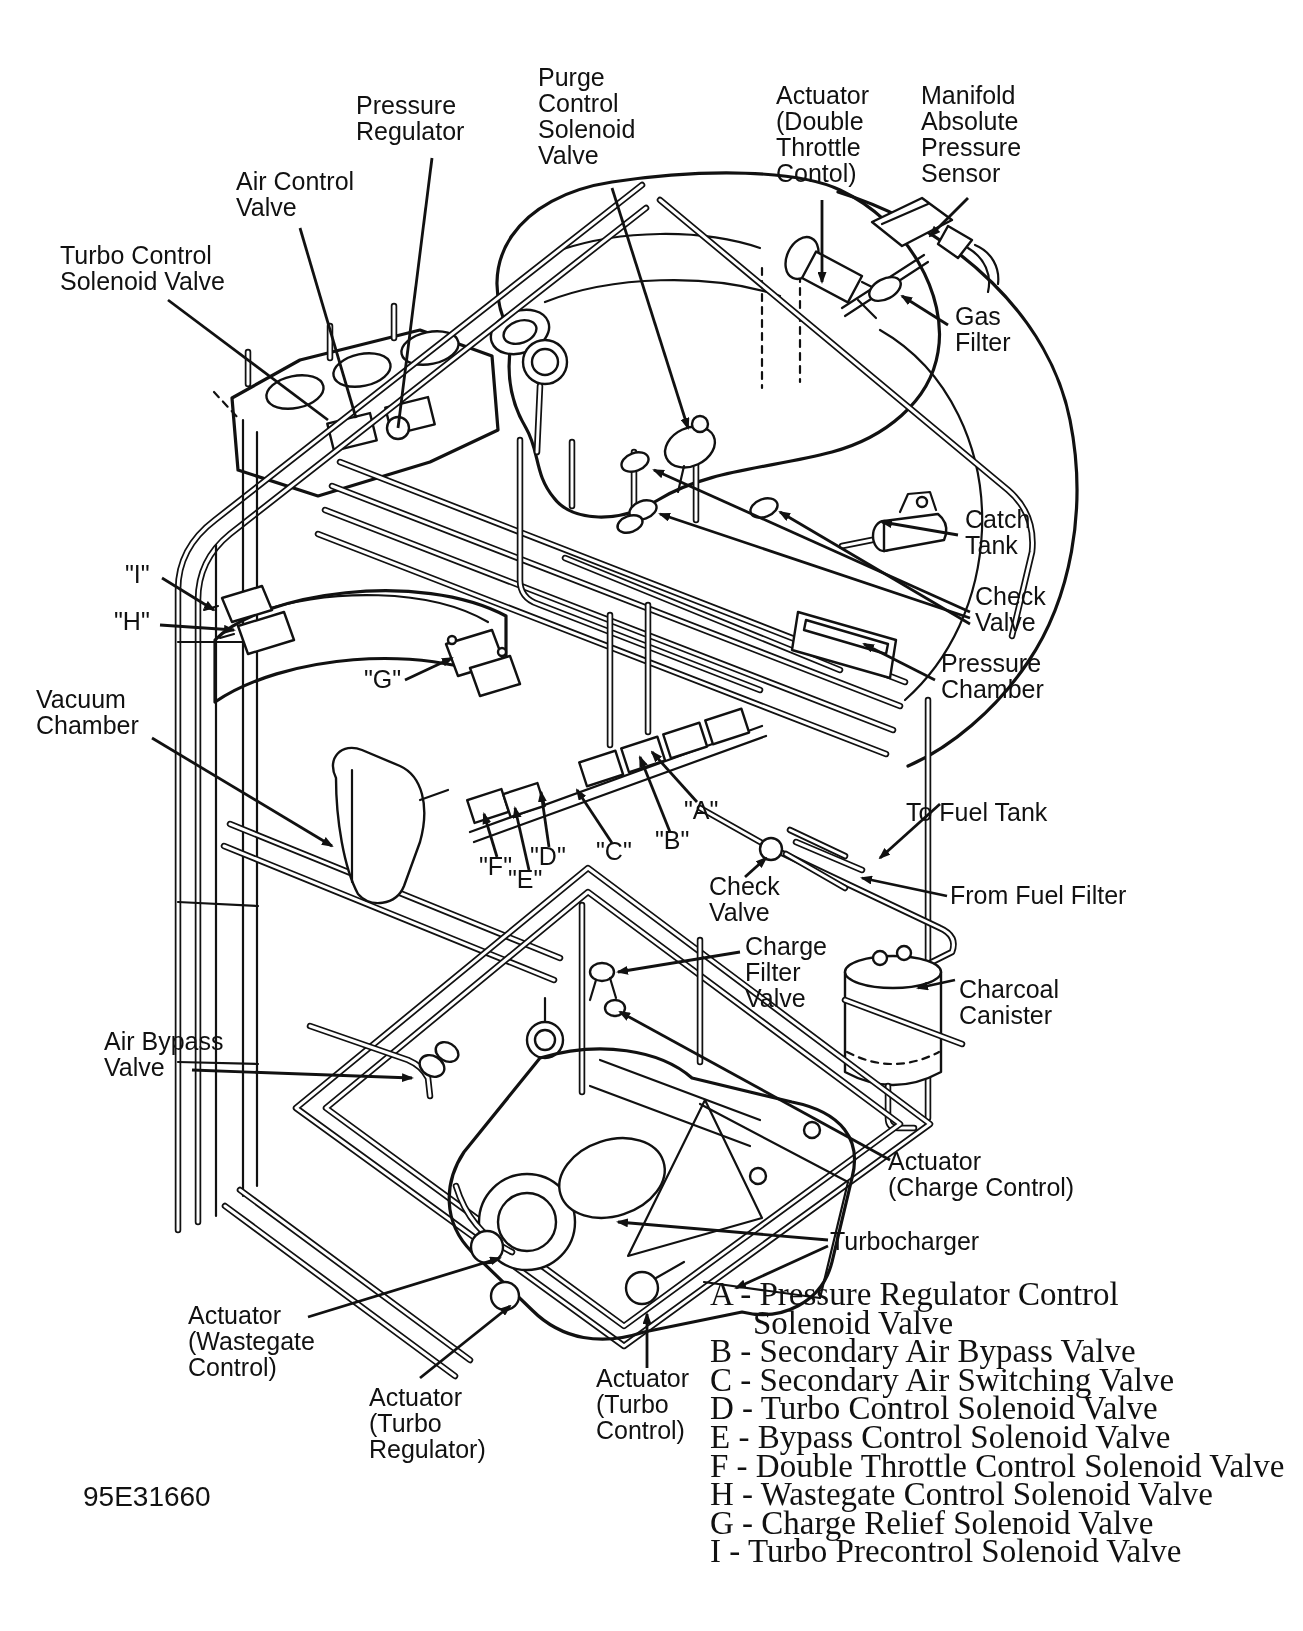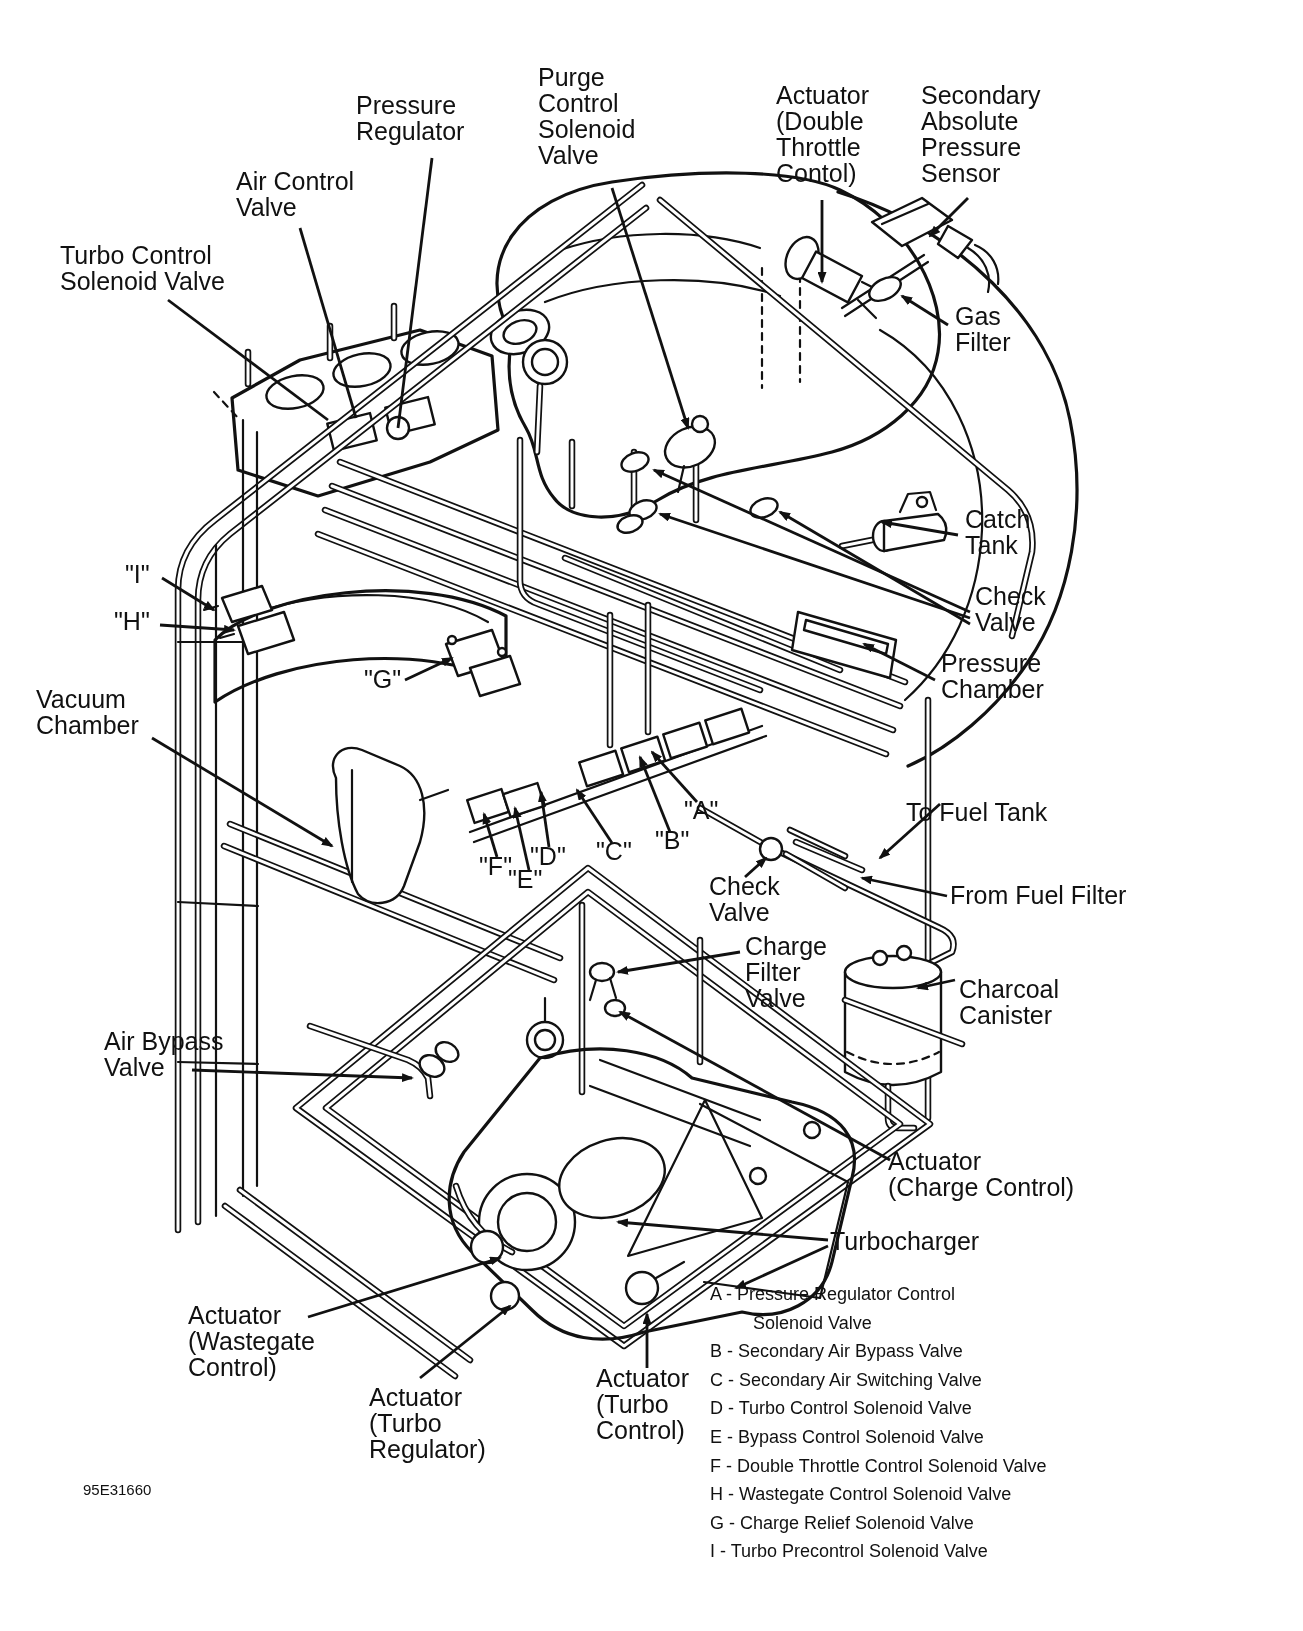--- a/index.html
+++ b/index.html
@@ -1,24 +1,24 @@
 <!DOCTYPE html>
 <html><head>
 <meta charset="utf-8">
 <style>
   html,body{margin:0;padding:0;background:#fff;}
   #stage{position:relative;width:1303px;height:1631px;background:#fff;overflow:hidden;
          font-family:"Liberation Sans", sans-serif;color:#111;}
   #art{position:absolute;left:0;top:0;}
   .lbl{position:absolute;font-size:25px;line-height:26px;letter-spacing:0px;white-space:nowrap;}
   .lbl div{white-space:nowrap;}
-  .legend{position:absolute;font-size:18px;line-height:28.6px;}
+  .legend{position:absolute;font-size:33px;line-height:28.6px;font-family:Liberation Serif, serif;}
   .legend .row{white-space:nowrap;}
   .legend .cont{padding-left:43px;}
-  .figcode{position:absolute;font-size:15px;}
+  .figcode{position:absolute;font-size:28px;}
   svg .t{fill:none;stroke:#111;stroke-width:6.5;stroke-linecap:round;stroke-linejoin:round;}
   svg .tw{fill:none;stroke:#fff;stroke-width:3;stroke-linecap:round;stroke-linejoin:round;}
   svg .l{fill:none;stroke:#111;stroke-width:2.2;stroke-linecap:round;stroke-linejoin:round;}
   svg .lb{fill:none;stroke:#111;stroke-width:3.2;stroke-linecap:round;stroke-linejoin:round;}
   svg .ld{fill:none;stroke:#111;stroke-width:2.8;}
   svg .comp{fill:#fff;stroke:#111;stroke-width:2.4;stroke-linejoin:round;}
   svg .dash{stroke-dasharray:7 6;}
 </style>
 </head>
 <body>
@@ -296,21 +296,21 @@
         <div>Solenoid</div>
         <div>Valve</div>
       </div>
       <div class="lbl" style="left: 776px; top: 82px;">
         <div>Actuator</div>
         <div>(Double</div>
         <div>Throttle</div>
         <div>Contol)</div>
       </div>
       <div class="lbl" style="left: 921px; top: 82px;">
-        <div>Secondary</div>
+        <div>Manifold</div>
         <div>Absolute</div>
         <div>Pressure</div>
         <div>Sensor</div>
       </div>
       <div class="lbl" style="left: 236px; top: 168px;">
         <div>Air Control</div>
         <div>Valve</div>
       </div>
       <div class="lbl" style="left: 60px; top: 242px;">
         <div>Turbo Control</div>

